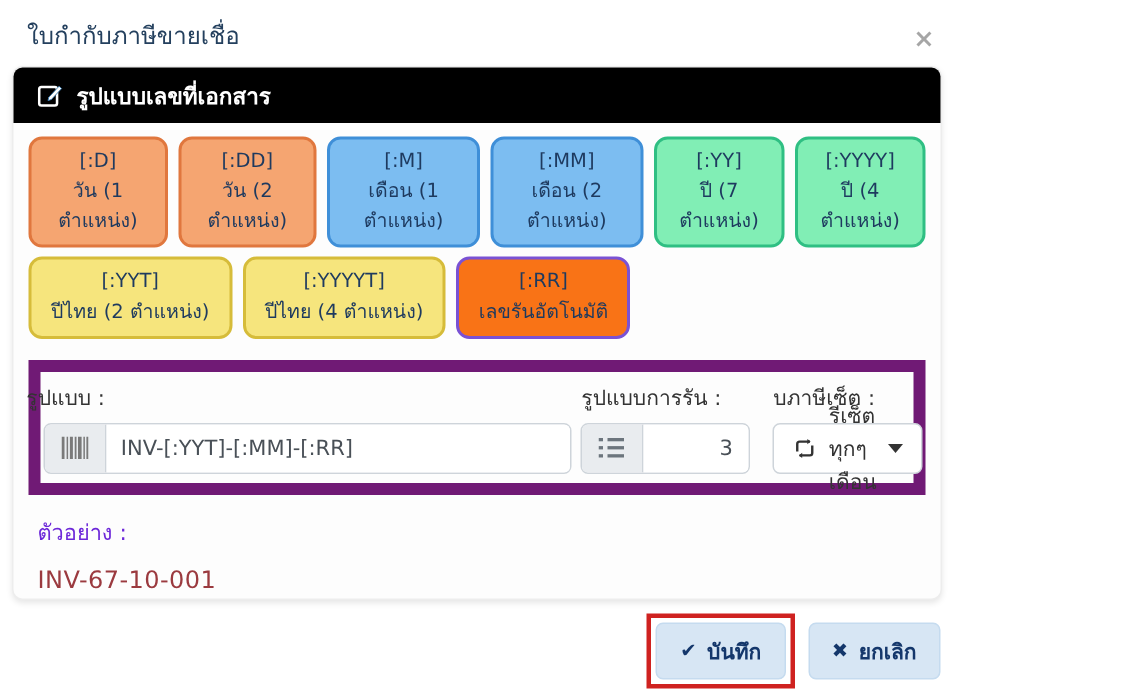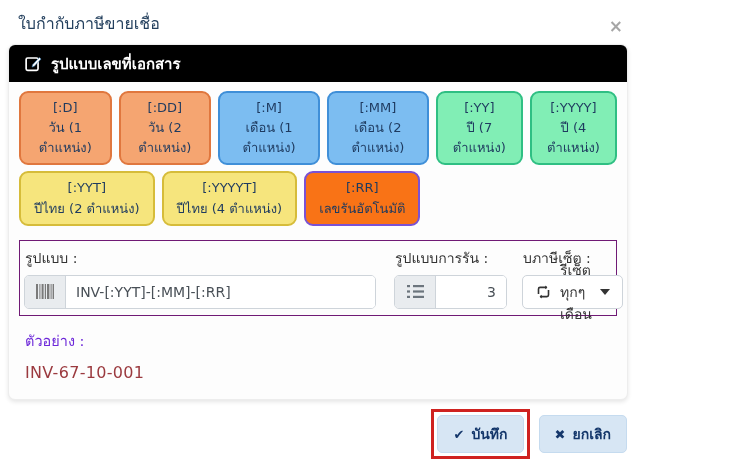--- a/index.html
+++ b/index.html
@@ -27,32 +27,32 @@
     padding:5px 13px; cursor:pointer; color:#1e3a5f; }
   .t-code { font-size:13px; line-height:1.55; font-weight:500; }
   .t-label { font-size:13px; line-height:1.55; }
   .c-orange { background:#f5a571; border-color:#e0773e; }
   .c-blue   { background:#7cbdf1; border-color:#3f8fd8; }
   .c-green  { background:#81eeb5; border-color:#2fbf83; }
   .c-yellow { background:#f6e57d; border-color:#d6bc3a; }
   .c-purple { background:#f97316; border-color:#7a52d4; }
 
   
-  .form-hl { margin-top:14px; border:1px solid #701a75; display:flex;
-    gap:15px; padding:4px 8px 6px 4px; }
+  .form-hl { margin-top:14px; border:8px solid #701a75; display:flex;
+    gap:15px; padding:4px 8px 6px 4px;justify-content:center; }
   .field label { display:block; font-size:14px; color:#333; margin:2px 0 6px 1px; }
   .input-group { display:flex; border:1px solid #ced4da; border-radius:5px;
     background:#fff; height:34px; overflow:hidden; }
   .addon { width:41px; background:#e9ecef; border-right:1px solid #ced4da;
     display:flex; align-items:center; justify-content:center; flex:none; }
   .input-group input { border:none; outline:none; font-size:14px; color:#495057;
     padding:0 10px; width:100%; background:#fff;
     font-family:"DejaVu Sans","Liberation Sans",sans-serif; }
   .field-format { width:355px; flex:none; }
-  .field-format .input-group { width:352px; }
+  .field-format .input-group { width:352px;margin-left:12px; }
   .field-run { width:113px; flex:none; }
   .field-run input { text-align:right; }
   .field-reset { flex:1; }
   .select-box { border:1px solid #ced4da; border-radius:5px; background:#fff;
     height:34px; display:flex; align-items:center; padding:0 12px; gap:8px;
     cursor:pointer; }
   .select-text { font-size:14px; color:#333; flex:1; }
   .caret { width:0; height:0; border-left:5px solid transparent;
     border-right:5px solid transparent; border-top:6px solid #333; flex:none; }
 

